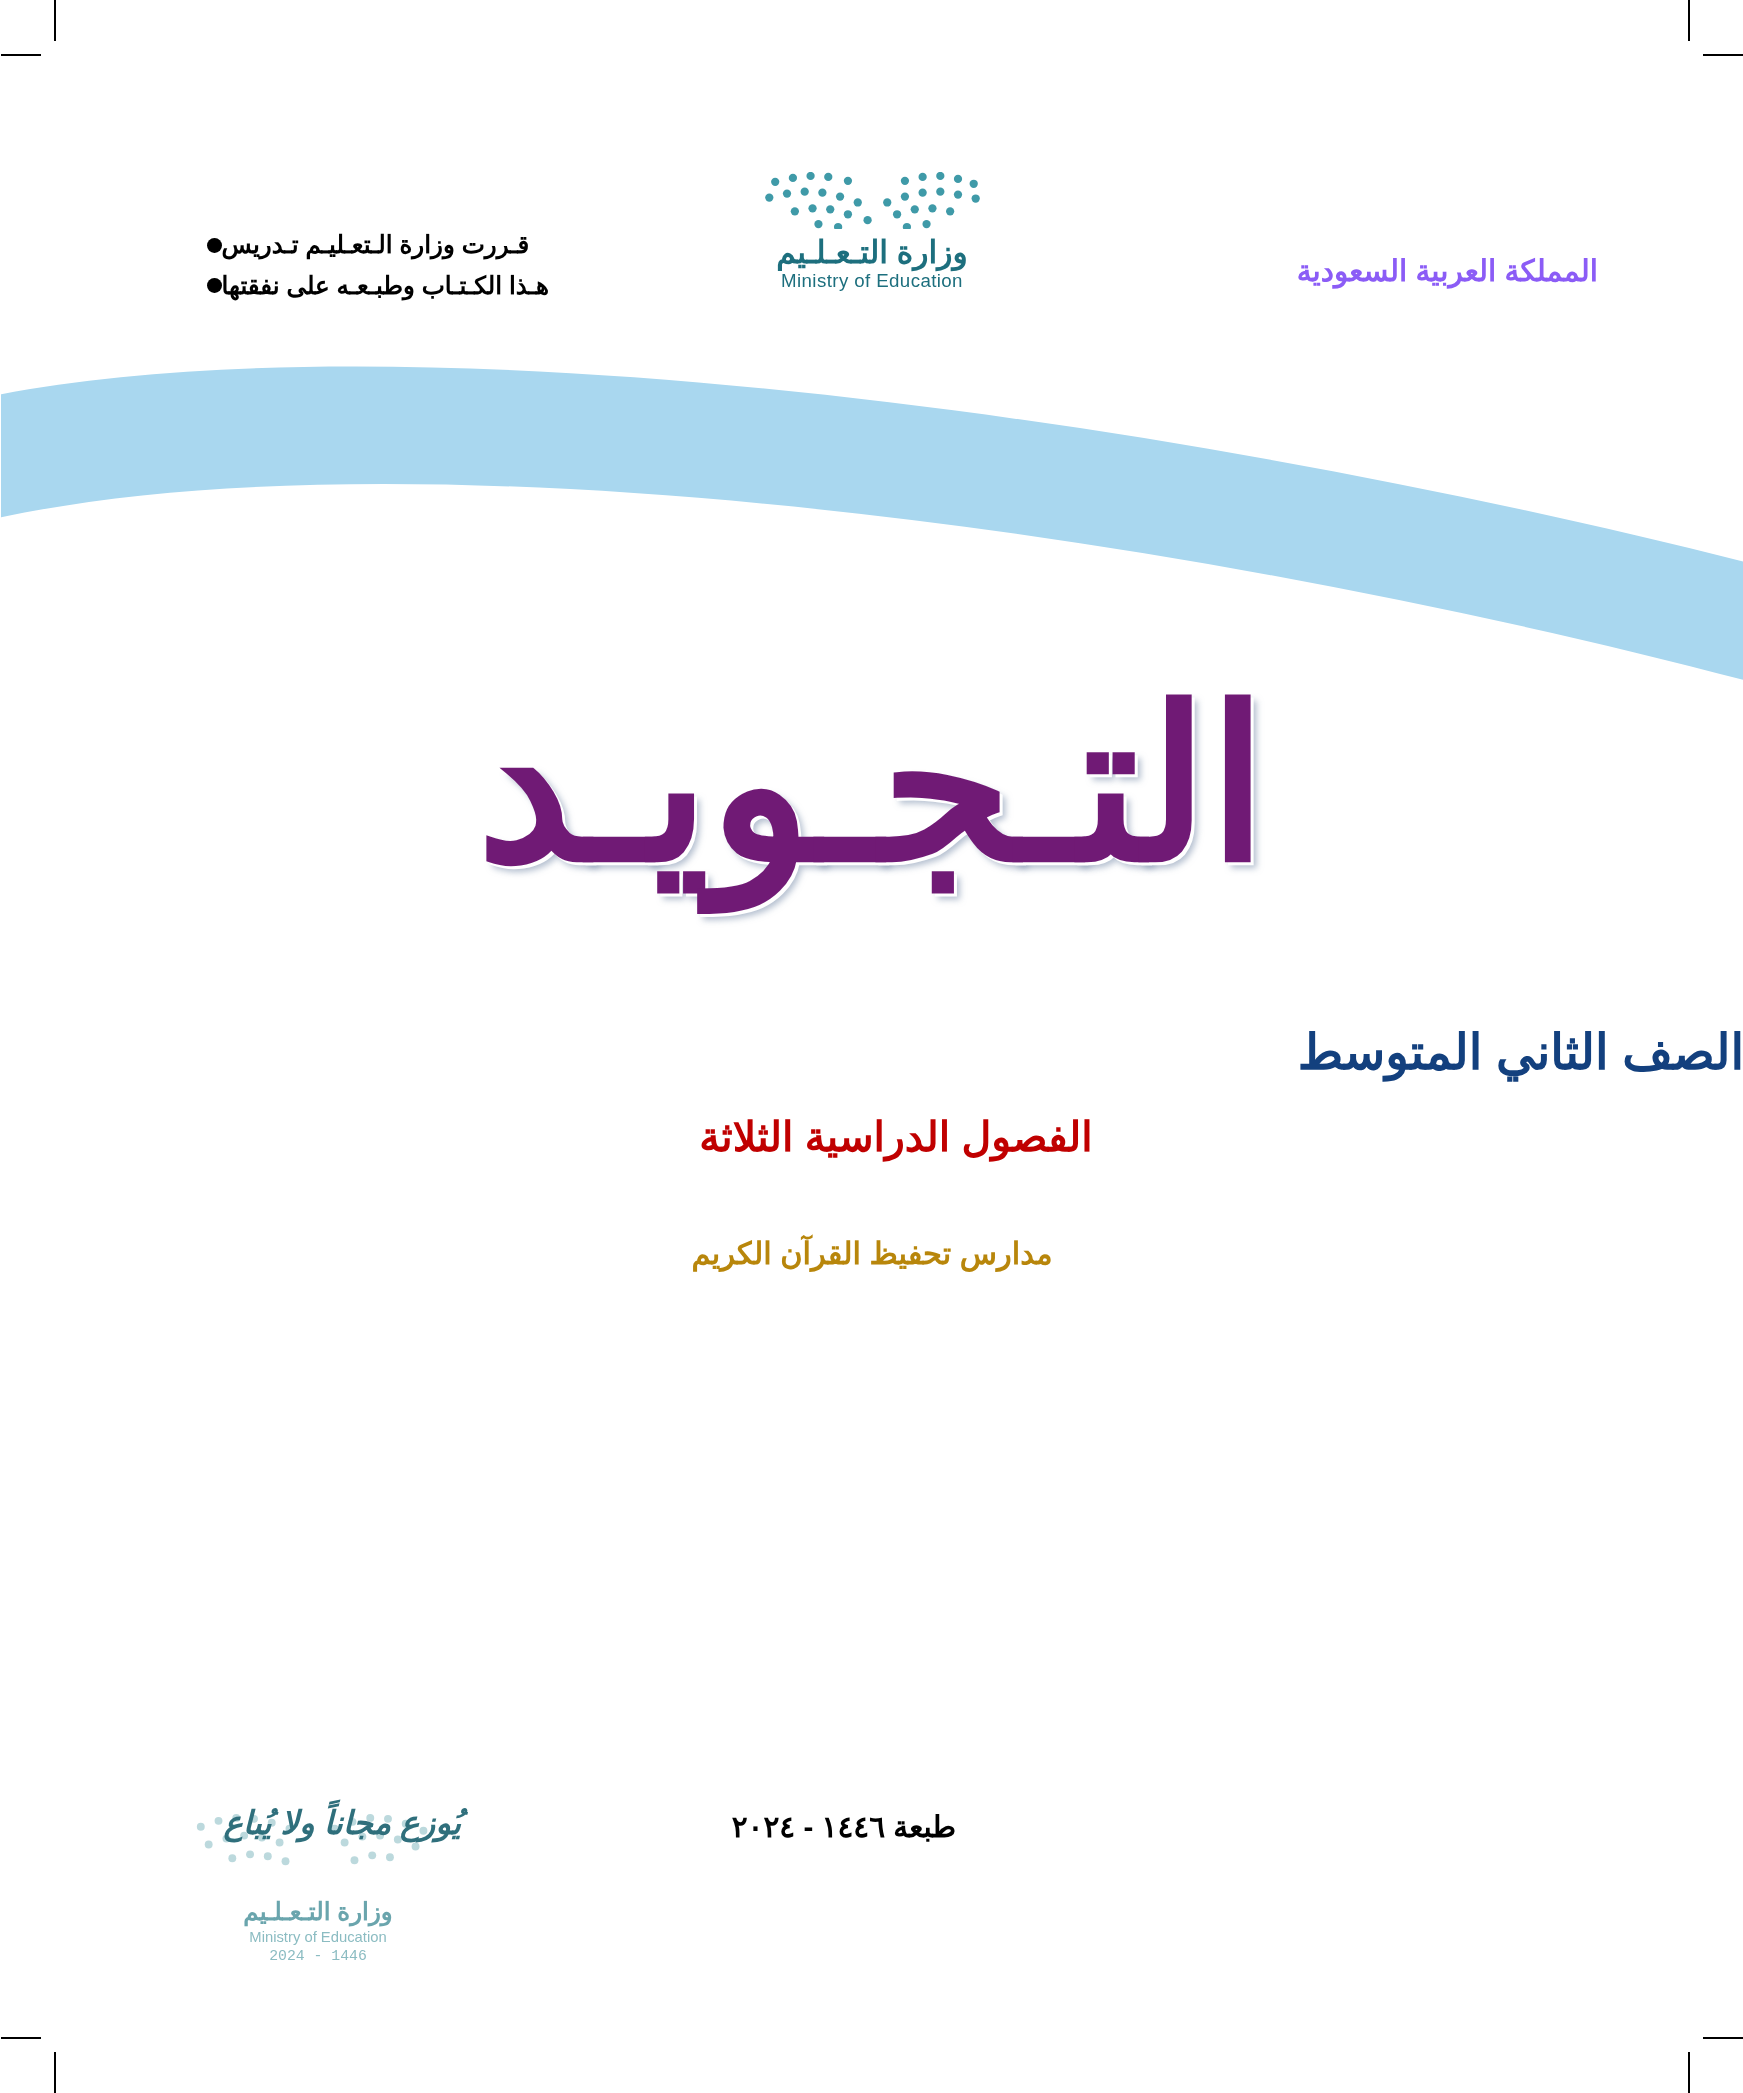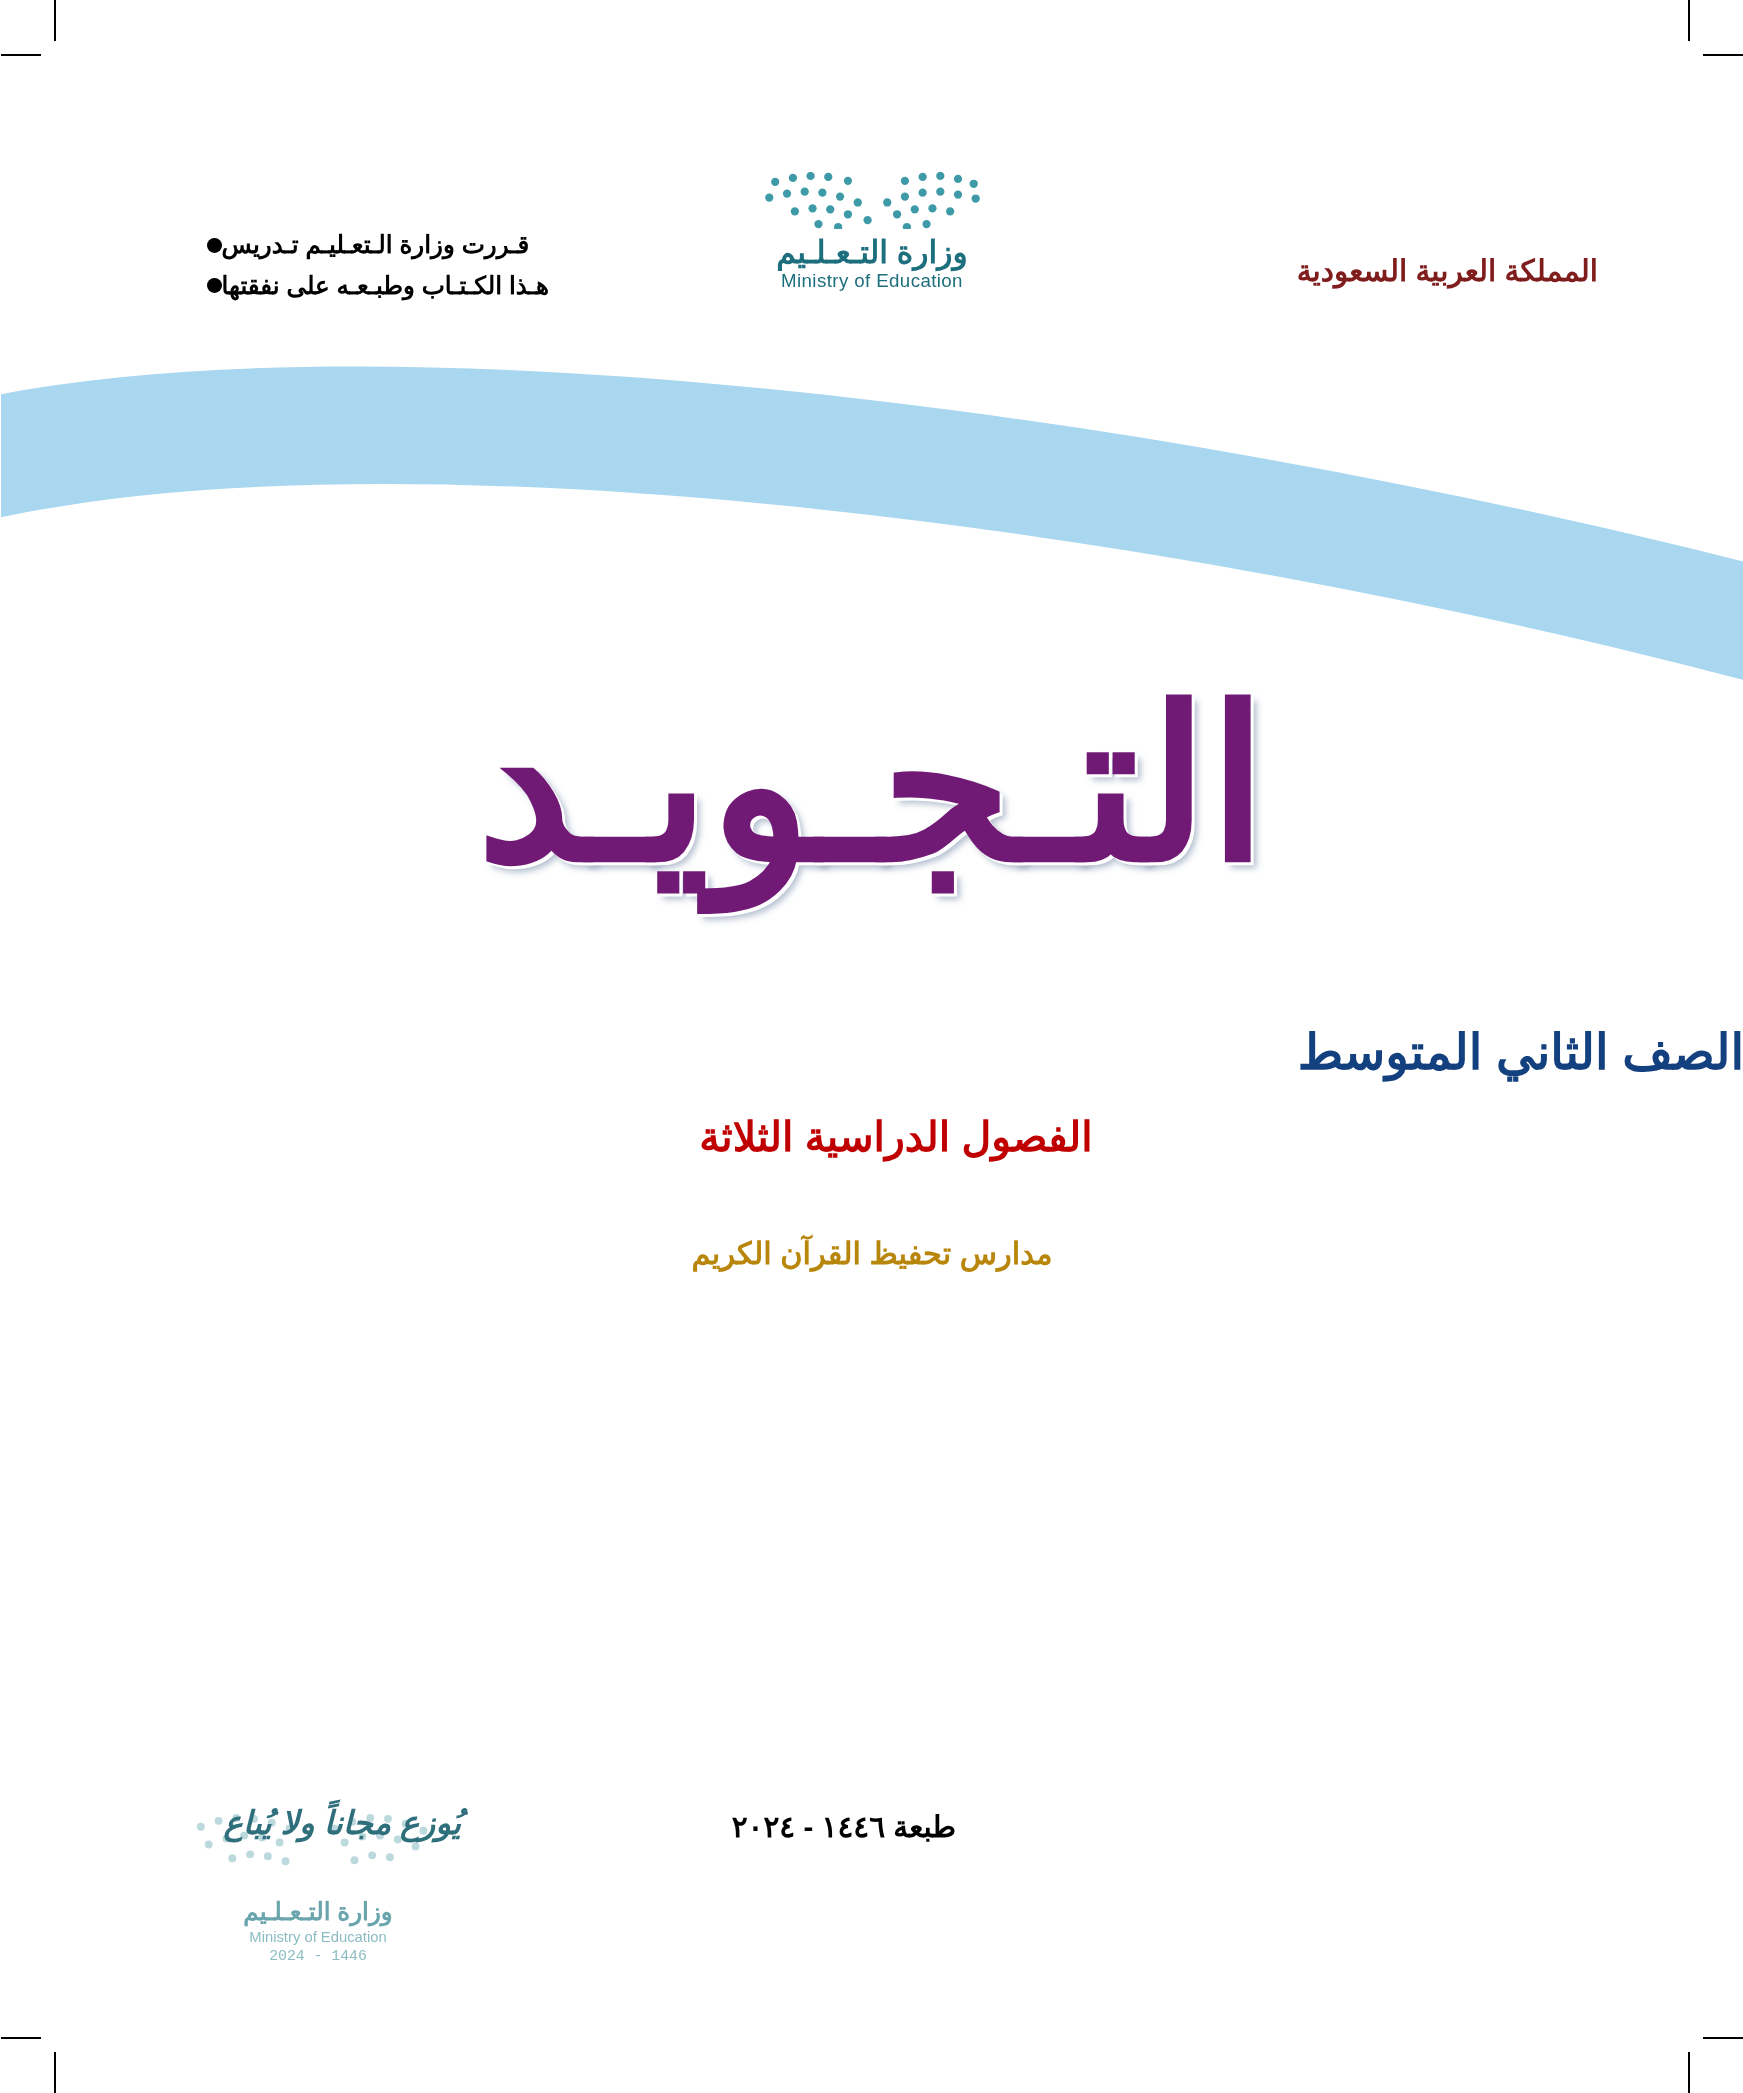--- a/index.html
+++ b/index.html
@@ -29,21 +29,21 @@
   .cm-br-v { right: 54px; bottom: 0;    width: 2px; height: 41px; }
   .cm-br-h { right: 0;    bottom: 54px; width: 41px; height: 2px; }
 
   
   .kingdom-line {
     position: absolute;
     top: 254px;
     right: 146px;
     font-size: 29.6px;
     font-weight: 600;
-    color: #7f1d1d;
+    color: #8b5cf6;
     letter-spacing: 0.5px;
     white-space: nowrap;
   }
 
   .moe-logo {
     position: absolute;
     top: 172px;
     left: 50%;
     transform: translateX(-50%);
     width: 296px;

